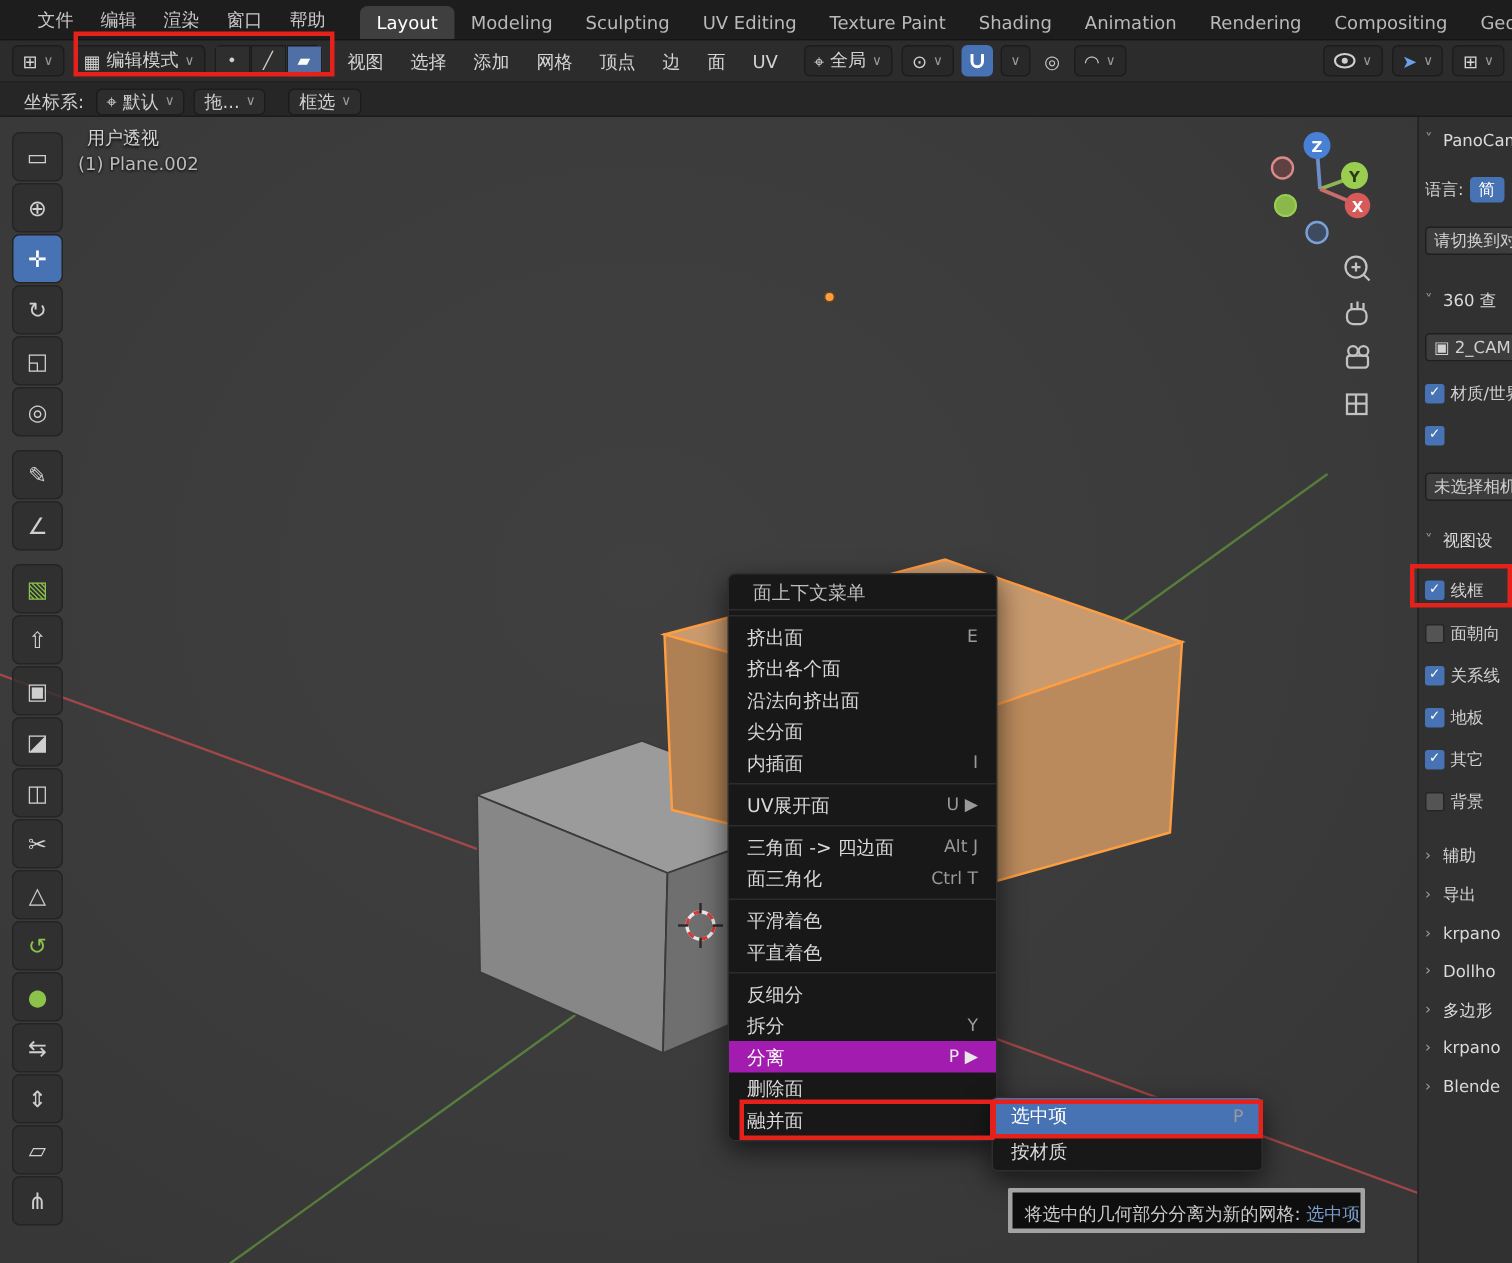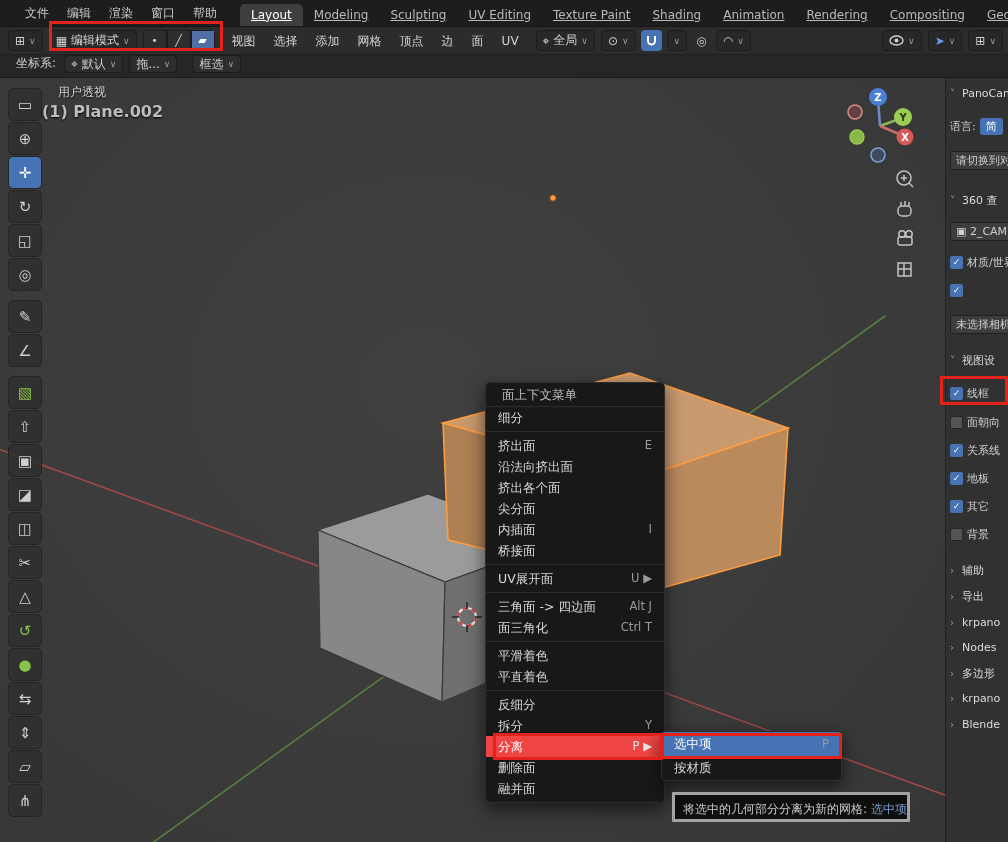--- a/index.html
+++ b/index.html
@@ -8,21 +8,21 @@
   .screen { position:relative; width:1008px; height:842px; }
 
   
   .menubar { position:absolute; left:0; top:0; width:1008px; height:27px;
     background:#1d1d1d; display:flex; align-items:center; color:#c9c9c9;
     font-size:12px; border-bottom:1px solid #151515; white-space:nowrap; overflow:hidden; }
   .logo { width:18px; height:18px; margin:0 8px 0 8px; border-radius:50%;
     background:radial-gradient(circle at 50% 38%, #ffffff 0 4px, #ff8f2a 4px 9px, #2a5ca8 9px); }
   .mmenu { padding:0 9px; height:27px; line-height:27px; cursor:default; }
   .tabs { display:flex; margin-left:14px; height:27px; align-items:flex-end; }
-  .tab { padding:4px 11px 5px 11px; color:#b9b9b9; border-radius:5px 5px 0 0;text-decoration:underline; }
+  .tab { padding:4px 11px 5px 11px; color:#b9b9b9; border-radius:5px 5px 0 0; }
   .tab.active { background:#3f3f3f; color:#ffffff; }
 
   
   .row2 { position:absolute; left:0; top:27px; width:1008px; height:28px;
     background:#2c2c2c; border-bottom:1px solid #202020; display:flex;
     align-items:center; color:#d4d4d4; font-size:12px; overflow:hidden; }
   .dd { display:inline-flex; align-items:center; gap:4px; background:#282828;
     border:1px solid #1c1c1c; border-radius:4px; height:21px; padding:0 6px; margin:0 3px; }
   .dd .chev { font-size:9px; color:#9a9a9a; }
   .selgroup { display:inline-flex; margin:0 3px; border-radius:4px; overflow:hidden; }
@@ -32,49 +32,49 @@
   .hmenus { display:flex; gap:2px; margin:0 6px; }
   .hmenu { padding:0 8px; height:28px; line-height:28px; }
   .iconbtn { display:inline-flex; align-items:center; gap:3px; height:21px;
     padding:0 4px; margin:0 2px; border-radius:4px; color:#cfcfcf; }
   .iconbtn.blue { background:#4772b3; color:#fff; }
   .r2right { margin-left:auto; display:flex; align-items:center; padding-right:2px; }
 
   
   .row3 { position:absolute; left:0; top:55px; width:1008px; height:23px;
     background:#262626; border-bottom:1px solid #1b1b1b; display:flex;
-    align-items:flex-start; color:#cfcfcf; font-size:12px; padding-left:16px; }
+    align-items:flex-end; color:#cfcfcf; font-size:12px; padding-left:16px; }
   .row3 .dd { height:18px; background:#2d2d2d; }
 
   
   .viewport { position:absolute; left:0; top:78px; width:945px; height:764px;
     background:radial-gradient(ellipse at 45% 40%, #404040 0%, #3b3b3b 55%, #363636 100%);
     overflow:hidden; }
   .vplabel1 { position:absolute; left:58px; top:6px; color:#d6d6d6; font-size:12px; text-shadow:0 1px 2px #000; }
-  .vplabel2 { position:absolute; left:42px; top:24px; color:#bdbdbd; font-size:16px; text-shadow:0 1px 2px #000;font-weight:bold; }
+  .vplabel2 { position:absolute; left:52px; top:24px; color:#bdbdbd; font-size:12px; text-shadow:0 1px 2px #000; }
 
   
   .toolcol { position:absolute; left:8px; top:10px; width:36px; display:flex;
     flex-direction:column; gap:1px; z-index:4; }
   .tool { width:34px; height:33px; border-radius:5px; background:#2e2e2ecc;
     border:1px solid #242424; color:#cfcfcf; font-size:15px;
     display:flex; align-items:center; justify-content:center; }
   .tool.active { background:#4772b3; color:#fff; }
   .tool.green { color:#8bc34a; }
   .tool.gap { margin-top:8px; }
 
   
   .cm { position:absolute; left:485px; top:382px; width:180px; background:#181818;
     border:1px solid #2e2e2e; border-radius:5px; box-shadow:0 6px 18px rgba(0,0,0,.6);
     z-index:10; font-size:12.5px; color:#d8d8d8; padding-bottom:3px; overflow:hidden; }
   .cm-head { height:24px; line-height:24px; padding:0 10px; color:#bdbdbd;
     border-bottom:1px solid #2c2c2c; display:flex; align-items:center; gap:6px; }
   .cm-item { height:21px; line-height:21px; padding:0 12px; display:flex;
     justify-content:space-between; }
-  .cm-item.hl { background:#ef4444; color:#fff; }
+  .cm-item.hl { background:#a21caf; color:#fff; }
   .cm .sep { height:1px; background:#2c2c2c; margin:3px 0; }
   .sc { color:#9a9a9a; font-size:11.5px; }
   .cm-item.hl .sc { color:#e8e8e8; }
 
   .submenu { position:absolute; left:661px; top:731px; width:181px; background:#181818;
     border:1px solid #2e2e2e; border-radius:4px; box-shadow:0 6px 18px rgba(0,0,0,.6);
     z-index:11; font-size:12.5px; color:#d8d8d8; overflow:hidden; }
   .sm-item { height:24px; line-height:24px; padding:0 12px; display:flex; justify-content:space-between; }
   .sm-item.hl { background:#4772b3; color:#fff; }
 
@@ -387,69 +387,61 @@
     <div class="srow shead" style="top:508px">
         <span class="chevs">›</span>
         <span>导出</span>
       </div>
     <div class="srow shead" style="top:534px">
         <span class="chevs">›</span>
         <span>krpano</span>
       </div>
     <div class="srow shead" style="top:559px">
         <span class="chevs">›</span>
-        <span>Nodes</span>
+        <span>Dollho</span>
       </div>
     <div class="srow shead" style="top:585px">
         <span class="chevs">›</span>
         <span>多边形</span>
       </div>
     <div class="srow shead" style="top:610px">
         <span class="chevs">›</span>
         <span>krpano</span>
       </div>
     <div class="srow shead" style="top:636px">
         <span class="chevs">›</span>
         <span>Blende</span>
       </div>
   </div>
 
   <div class="cm">
     <div class="cm-head">
       <span></span>
       <span>面上下文菜单</span>
     </div>
-    <div class="cm-item">
-        <span>细分</span>
-        <span class="sc"></span>
-      </div>
     <div class="sep"></div>
     <div class="cm-item">
         <span>挤出面</span>
         <span class="sc">E</span>
       </div>
     <div class="cm-item">
+        <span>挤出各个面</span>
+        <span class="sc"></span>
+      </div>
+    <div class="cm-item">
         <span>沿法向挤出面</span>
-        <span class="sc"></span>
-      </div>
-    <div class="cm-item">
-        <span>挤出各个面</span>
         <span class="sc"></span>
       </div>
     <div class="cm-item">
         <span>尖分面</span>
         <span class="sc"></span>
       </div>
     <div class="cm-item">
         <span>内插面</span>
         <span class="sc">I</span>
-      </div>
-    <div class="cm-item">
-        <span>桥接面</span>
-        <span class="sc"></span>
       </div>
     <div class="sep"></div>
     <div class="cm-item">
         <span>UV展开面</span>
         <span class="sc">U ▶</span>
       </div>
     <div class="sep"></div>
     <div class="cm-item">
         <span>三角面 -&gt; 四边面</span>
         <span class="sc">Alt J</span>

